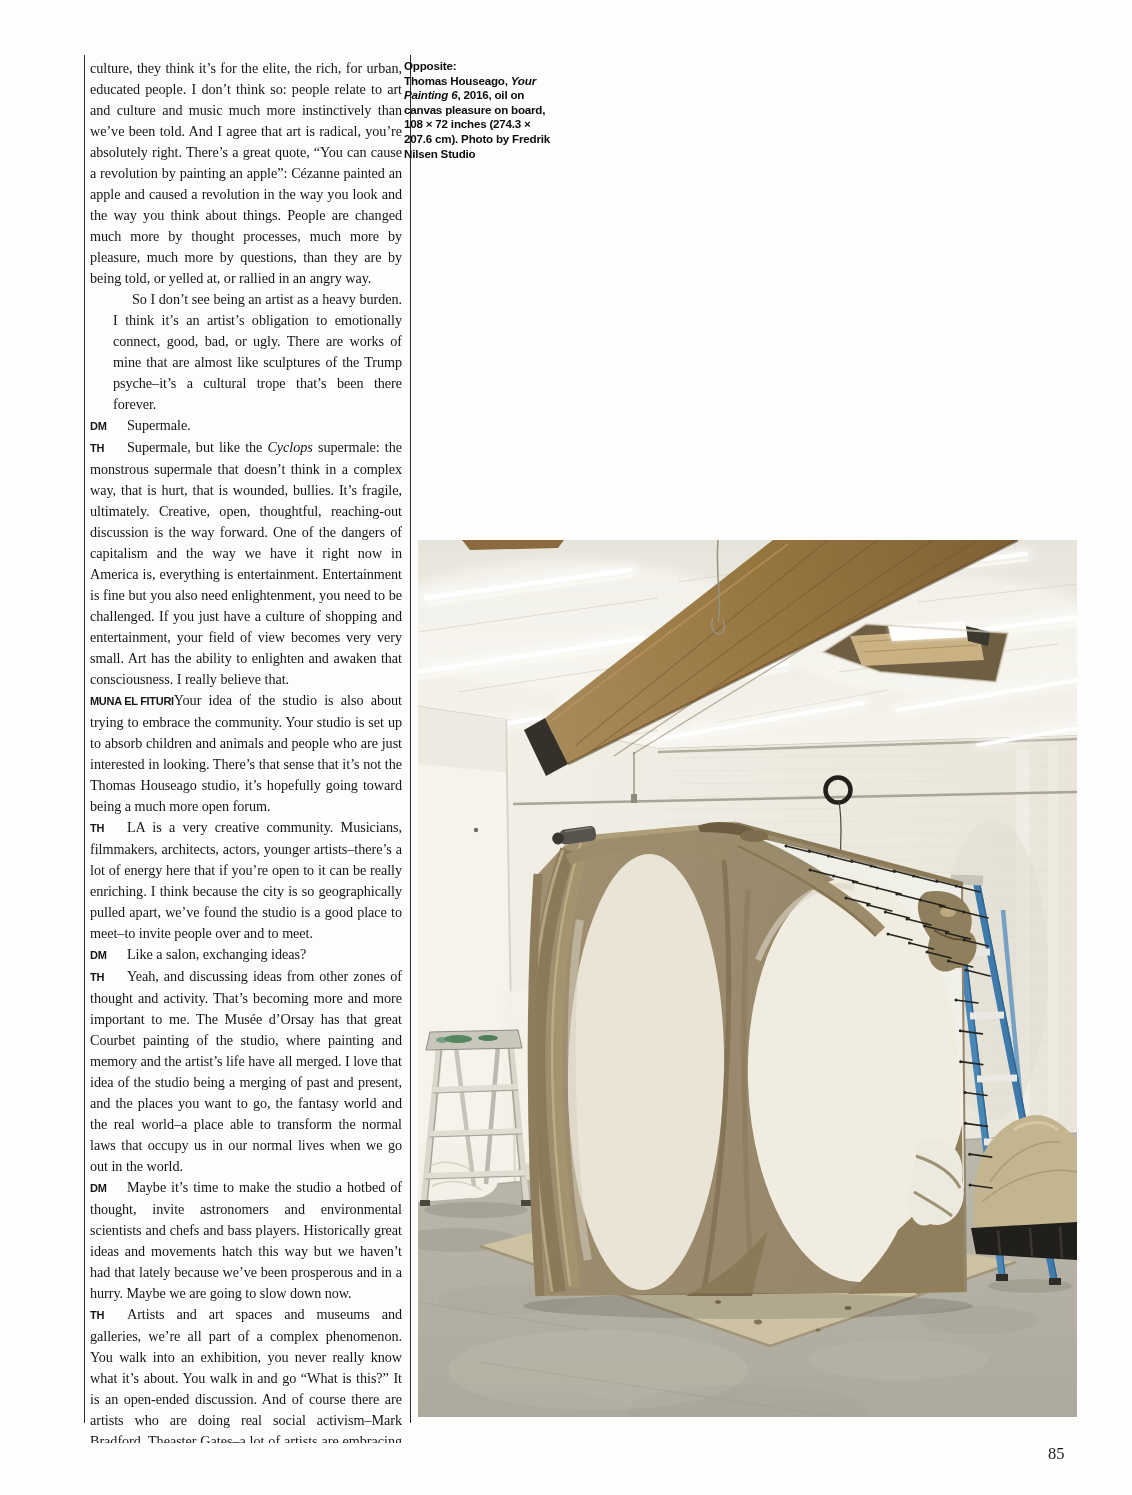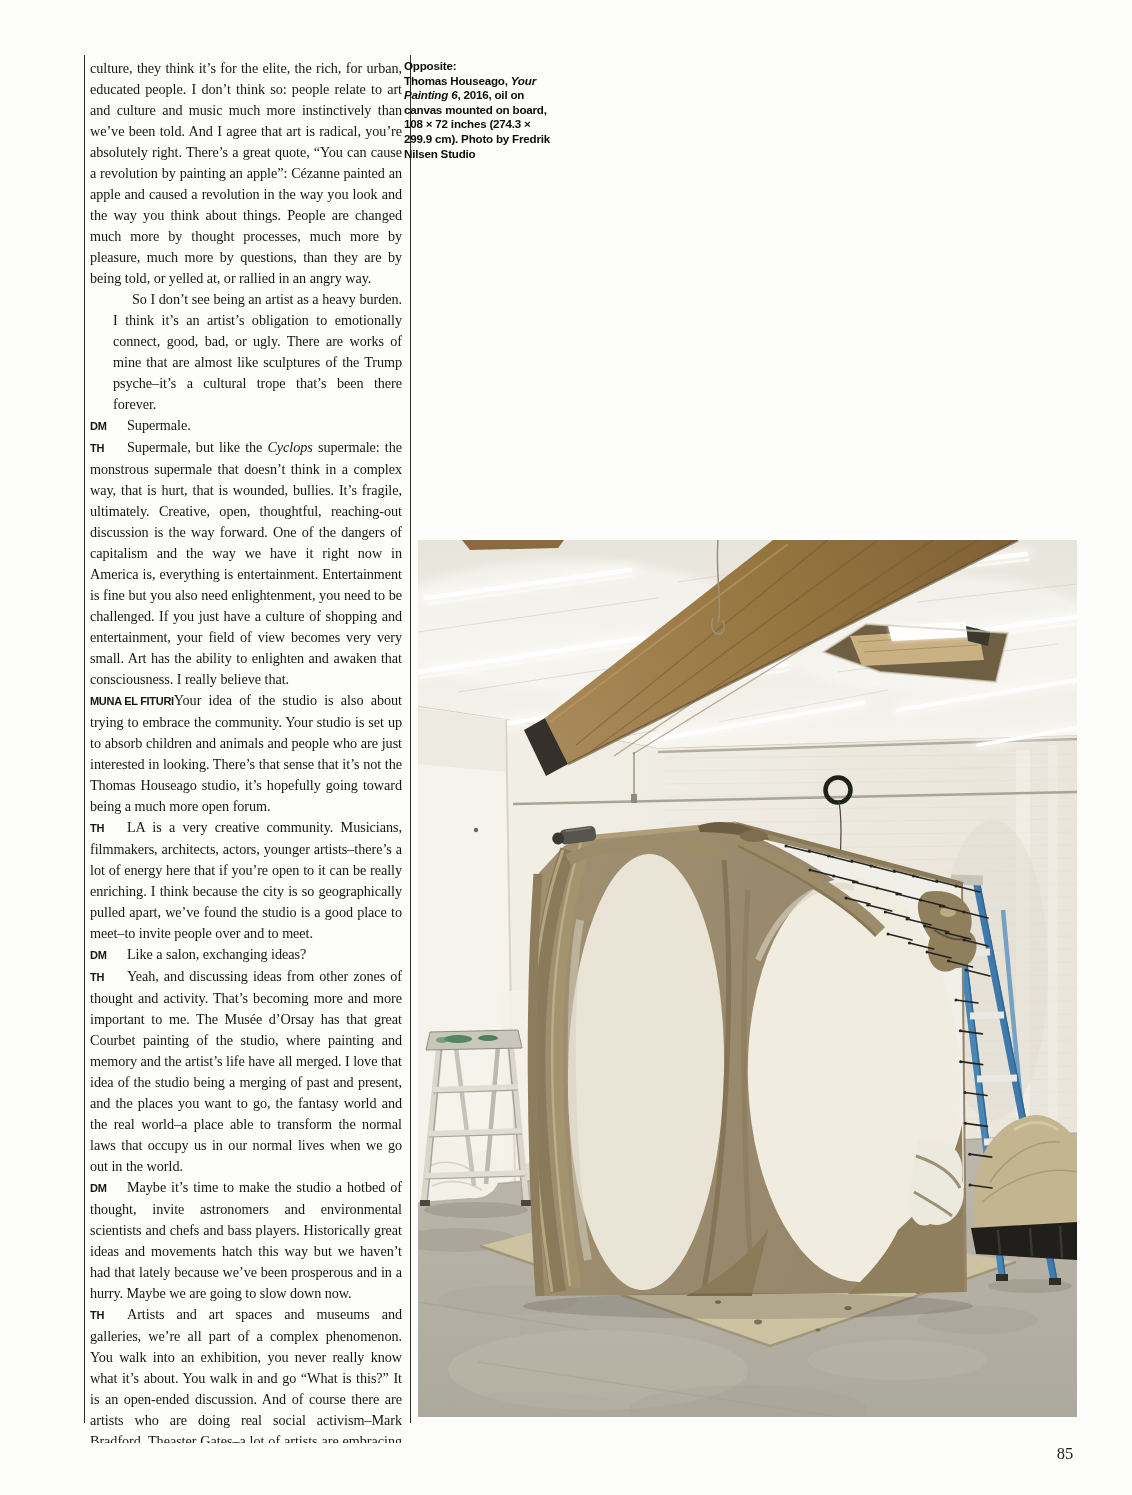--- a/index.html
+++ b/index.html
@@ -15,21 +15,21 @@
   .para.indent{text-indent:19px;margin-left:23px;}
   .spk{font-family:"Liberation Sans",sans-serif;font-weight:bold;font-size:11px;
        letter-spacing:-0.3px;display:inline-block;width:37px;}
   .spk.wide{width:auto;}
   .it{font-style:italic;}
   .caption{position:absolute;left:404px;top:59px;width:160px;
            font-family:"Liberation Sans",sans-serif;font-weight:bold;
            font-size:11.6px;line-height:14.6px;letter-spacing:-0.2px;color:#0c0c0c;}
   .photo{position:absolute;left:418px;top:540px;width:659px;height:877px;margin:0;}
   .photo svg{display:block;}
-  .folio{position:absolute;left:1048px;top:1444px;width:34px;text-align:center;
+  .folio{position:absolute;left:1048px;top:1444px;width:34px;
           font-size:16.5px;color:#1c1c1c;}
 </style>
 </head>
 <body>
 
 <div class="rule rule-left"></div>
 <div class="rule rule-mid"></div>
 
 <div class="article" id="article-body" lang="en">
     <p class="para"><span>culture, they think it’s for the elite, the rich, for urban, educated people. I don’t think so: people relate to art and culture and music much more instinctively than we’ve been told. And I agree that art is radical, you’re absolutely right. There’s a great quote, “You can cause a revolution by painting an apple”: Cézanne painted an apple and caused a revolution in the way you look and the way you think about things. People are changed much more by thought processes, much more by pleasure, much more by questions, than they are by being told, or yelled at, or rallied in an angry way.</span></p>
@@ -41,23 +41,23 @@
     <p class="para"><span class="spk">DM</span><span>Like a salon, exchanging ideas?</span></p>
     <p class="para"><span class="spk">TH</span><span>Yeah, and discussing ideas from other zones of thought and activity. That’s becoming more and more important to me. The Musée d’Orsay has that great Courbet painting of the studio, where painting and memory and the artist’s life have all merged. I love that idea of the studio being a merging of past and present, and the places you want to go, the fantasy world and the real world–a place able to transform the normal laws that occupy us in our normal lives when we go out in the world.</span></p>
     <p class="para"><span class="spk">DM</span><span>Maybe it’s time to make the studio a hotbed of thought, invite astronomers and environmental scientists and chefs and bass players. Historically great ideas and movements hatch this way but we haven’t had that lately because we’ve been prosperous and in a hurry. Maybe we are going to slow down now.</span></p>
     <p class="para"><span class="spk">TH</span><span>Artists and art spaces and museums and galleries, we’re all part of a complex phenomenon. You walk into an exhibition, you never really know what it’s about. You walk in and go “What is this?” It is an open-ended discussion. And of course there are artists who are doing real social activism–Mark Bradford, Theaster Gates–a lot of artists are embracing direct involvement in communities. That is an extremely important model.</span></p>
   </div>
 
 <div class="caption" id="caption">
     <div class="cap-line"><span>Opposite:</span></div>
     <div class="cap-line"><span>Thomas Houseago, </span><span class="it">Your</span></div>
     <div class="cap-line"><span class="it">Painting 6</span><span>, 2016, oil on</span></div>
-    <div class="cap-line"><span>canvas mounted on board,</span></div>
+    <div class="cap-line"><span>canvas pleasure on board,</span></div>
     <div class="cap-line"><span>108 × 72 inches (274.3 ×</span></div>
-    <div class="cap-line"><span>299.9 cm). Photo by Fredrik</span></div>
+    <div class="cap-line"><span>207.6 cm). Photo by Fredrik</span></div>
     <div class="cap-line"><span>Nilsen Studio</span></div>
   </div>
 
 <figure class="photo">
 <svg width="659" height="877" viewBox="0 0 659 877" xmlns="http://www.w3.org/2000/svg">
   <defs>
     <filter id="b4" x="-40%" y="-40%" width="180%" height="180%">
           <feGaussianBlur stdDeviation="4"></feGaussianBlur>
         </filter>
     <filter id="b2" x="-40%" y="-40%" width="180%" height="180%">

